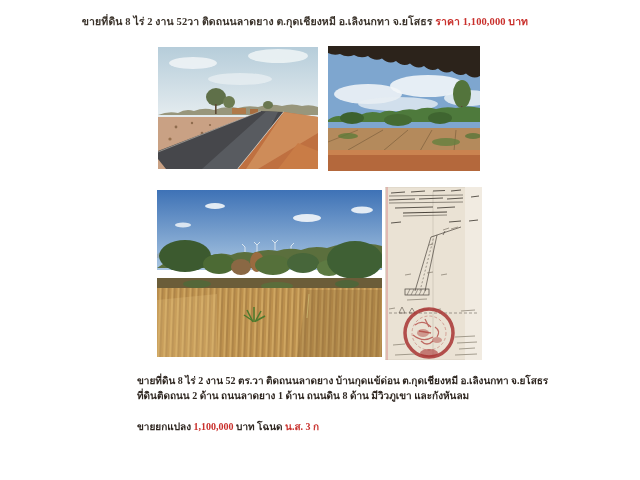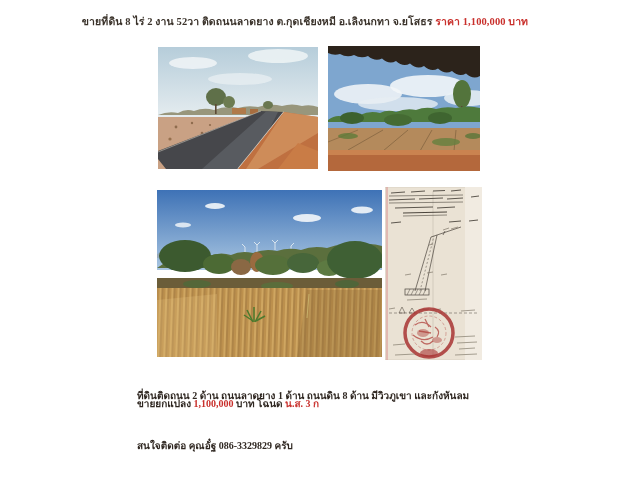--- a/index.html
+++ b/index.html
@@ -222,19 +222,19 @@
         <line x1="8" y1="158" x2="20" y2="157"></line>
         <line x1="70" y1="150" x2="90" y2="149"></line>
         <line x1="72" y1="156" x2="92" y2="155"></line>
         <line x1="74" y1="162" x2="90" y2="161"></line>
         <line x1="10" y1="168" x2="30" y2="167"></line>
         <line x1="70" y1="168" x2="92" y2="167"></line>
       </g>
     </svg>
   </div>
 
+  <div class="desc" style="top:373px;">ขายที่ดิน 8 ไร่ 2 งาน 52 ตร.วา ติดถนนลาดยาง บ้านกุดแข้ด่อน ต.กุดเชียงหมี อ.เลิงนกทา จ.ยโสธร</div>
   <div class="desc" style="top:388px;">ที่ดินติดถนน 2 ด้าน ถนนลาดยาง 1 ด้าน ถนนดิน 8 ด้าน  มีวิวภูเขา และกังหันลม</div>
-  <div class="desc" style="top:396px;">
+  <div class="desc" style="top:419px;">
     <span>ขายยกแปลง </span><span class="red">1,100,000</span><span> บาท โฉนด </span><span class="red">น.ส. 3 ก</span>
   </div>
-  <div class="desc" style="top:438px;">สนใจติดต่อ คุณอั๋ฐ 086-3329829 ครับ</div>
 
 </div>
 
 </body></html>

